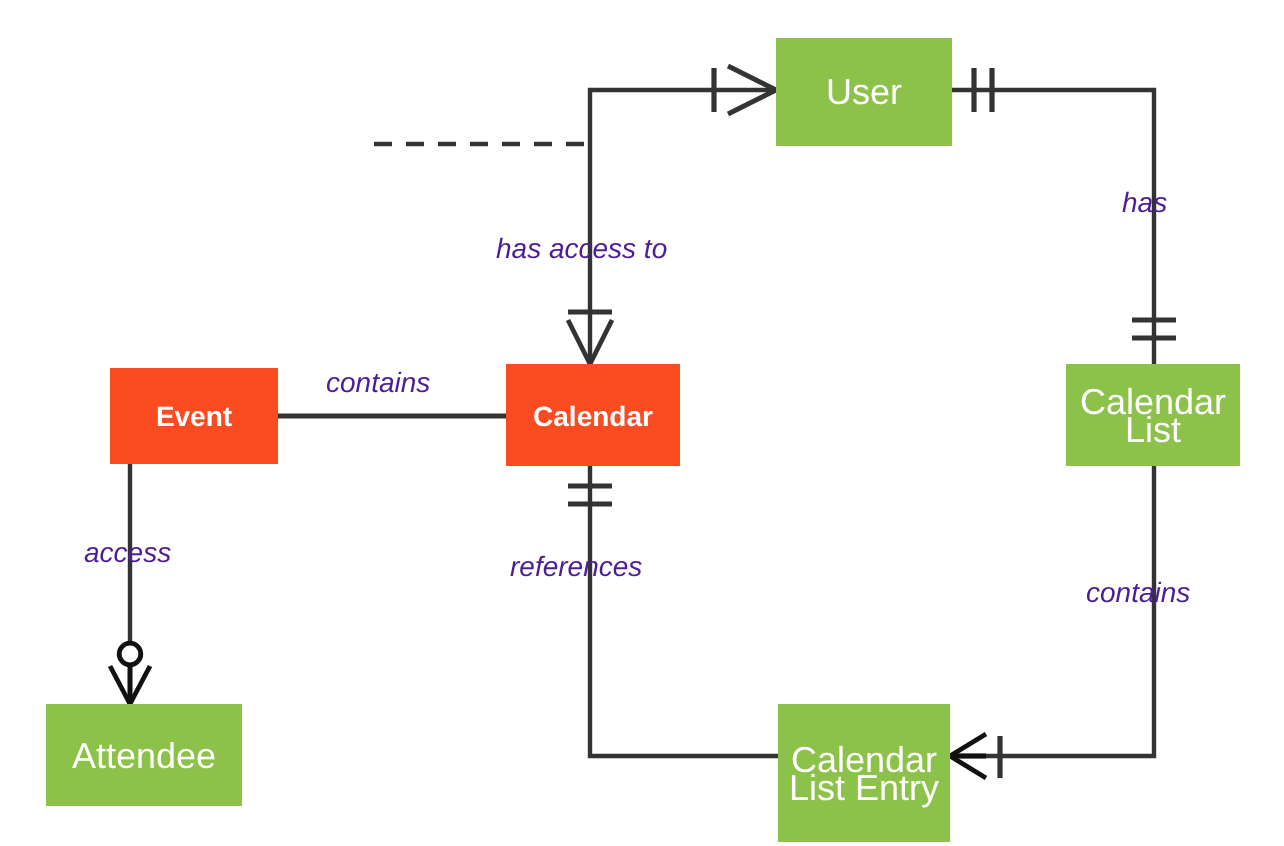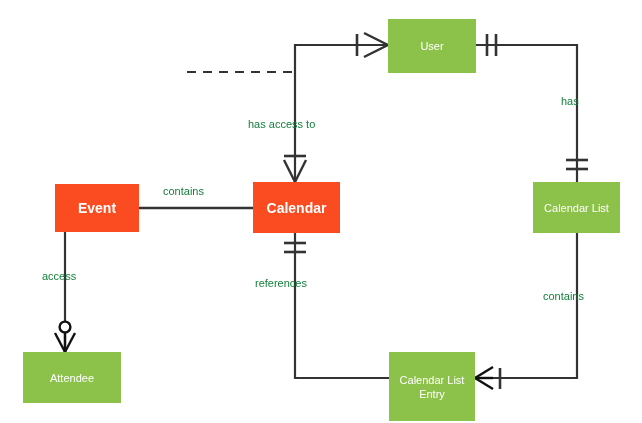--- a/index.html
+++ b/index.html
@@ -15,34 +15,35 @@
     font-family: "Liberation Sans", sans-serif;
     overflow: hidden;
   }
   .entity {
     position: absolute;
     display: flex;
     align-items: center;
     justify-content: center;
     text-align: center;
     color: #ffffff;
-    font-size: 11px;
+    font-size: 18px;
     line-height: 14px;
     box-sizing: border-box;
     padding: 2px;
     z-index: 3;
   }
   .entity.big-label { font-size: 14px; font-weight: bold; }
   .edge-label {
     position: absolute;
-    color: #15803d;
-    font-size: 11px;
+    color: #4c1d95;
+    font-size: 14px;
     line-height: 15px;
     white-space: nowrap;
     z-index: 4;
+    font-style: italic;
   }
   svg.wires {
     position: absolute;
     left: 0;
     top: 0;
     width: 642px;
     height: 423px;
     z-index: 1;
   }
   svg.wires path, svg.wires line { fill: none; }

